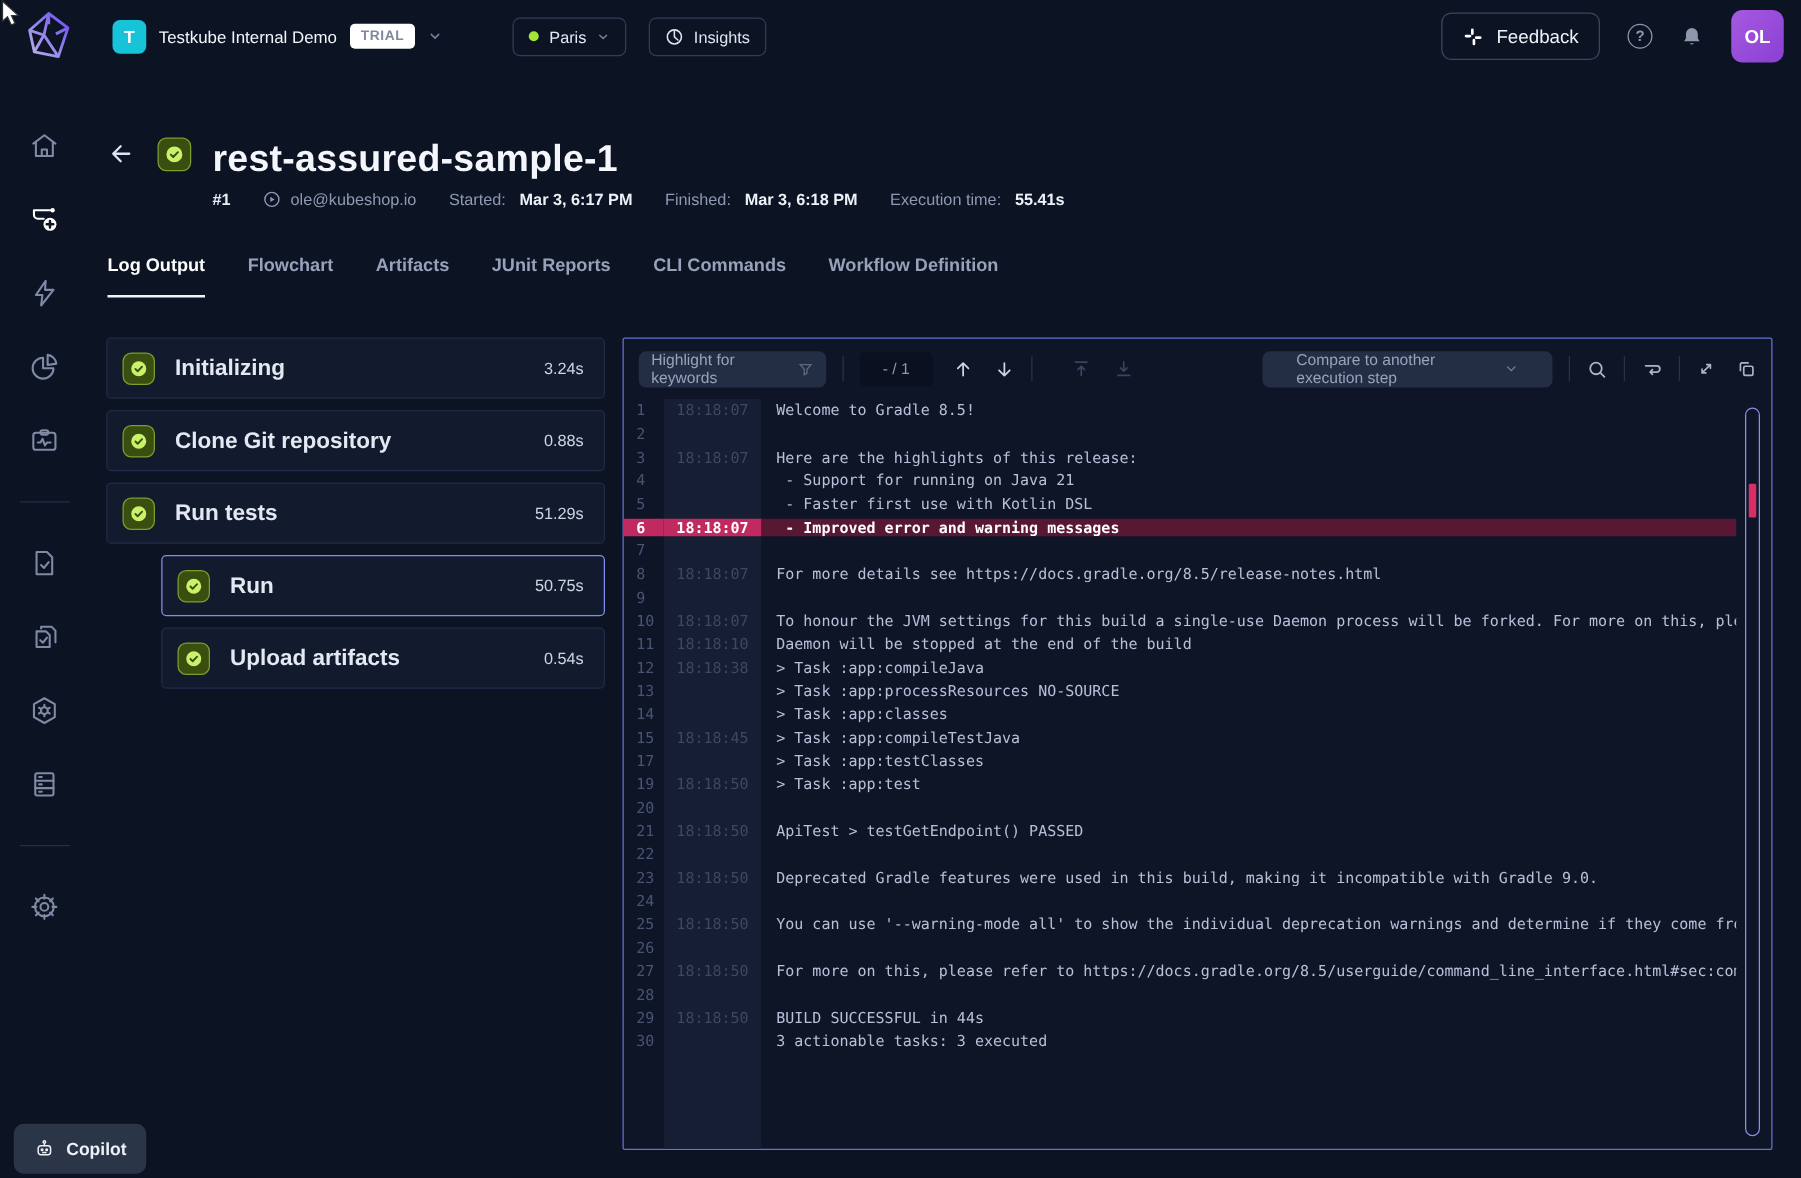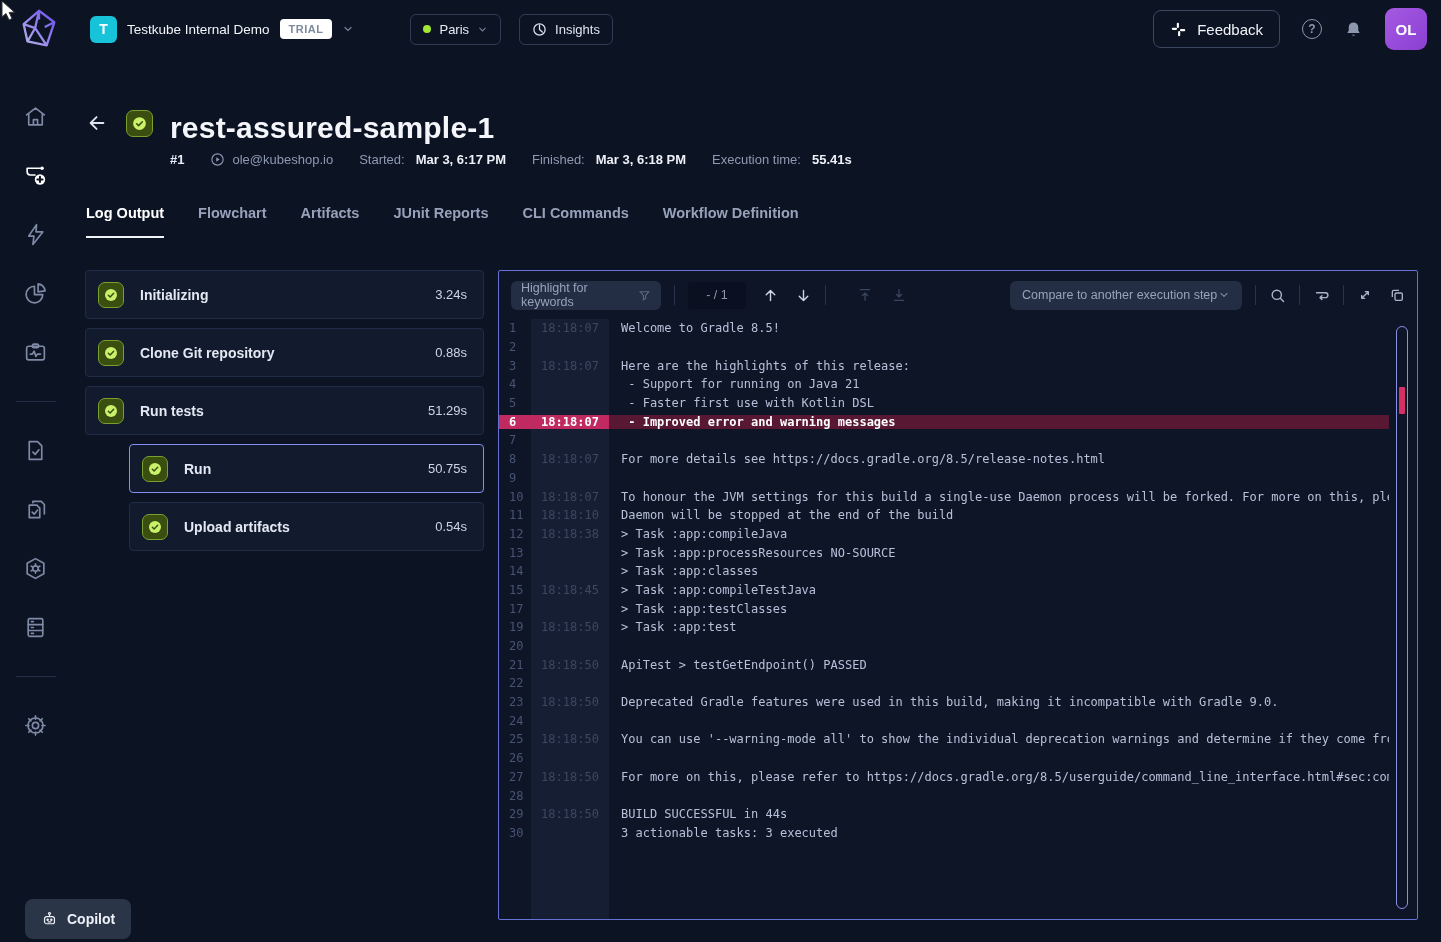--- a/index.html
+++ b/index.html
@@ -62,21 +62,21 @@
   
   .sidebar {
     position:absolute; top:58px; left:0; width:71px; height:884px;
     display:flex; flex-direction:column; align-items:center;
     padding-top:46px; background:#0c1322;
   }
   .side-item { color:#7e8aa6; margin-bottom:34px; cursor:pointer; }
   .side-item.active { color:#ffffff; }
   .side-divider { width:40px; height:1px; background:#232e49; margin:2px 0 36px 0; }
   .copilot-btn {
-    position:absolute; left:25px; top:899px; height:40px;
+    position:absolute; left:11px; top:899px; height:40px;
     background:#2b3548; border-radius:8px; display:flex; align-items:center;
     gap:9px; padding:0 16px; cursor:pointer;
   }
   .copilot-btn span { font-size:14px; font-weight:700; color:#eef1f7; }
 
   
   .back-btn { position:absolute; left:86px; top:112px; color:#dfe5ef; cursor:pointer; }
   .status-badge {
     position:absolute; left:126px; top:110px; width:27px; height:27px;
     border-radius:7px; background:#3a4e10; border:1.5px solid #79a02c;
@@ -106,21 +106,21 @@
     display:flex; align-items:center; padding:0 16px 0 12px; margin-bottom:9px;
     cursor:pointer;
   }
   .step-card.child { margin-left:44px; }
   .step-card.selected { border:1px solid #848ef0; }
   .step-icon {
     width:26px; height:26px; border-radius:7px; background:#3a4e10;
     border:1.5px solid #79a02c; display:flex; align-items:center; justify-content:center;
     margin-right:16px; flex:none;
   }
-  .step-label { font-size:14px; font-weight:600; color:#e3e8f2; }
+  .step-label { font-size:18px; font-weight:600; color:#e3e8f2; }
   .step-time { margin-left:auto; font-size:13px; color:#cdd4e3; }
 
   
   .log-panel {
     position:absolute; left:498px; top:270px; width:920px; height:650px;
     border:1px solid #6671d6; border-radius:2px; background:#0e1527;
   }
   .log-toolbar {
     height:48px; display:flex; align-items:center; padding:0 12px;
   }
@@ -132,21 +132,21 @@
   .t-divider { width:1px; height:20px; background:#27324b; margin:0 13px; }
   .match-counter {
     width:58px; height:27px; background:#0a101f; border-radius:4px;
     display:flex; align-items:center; justify-content:center;
     font-size:12.5px; color:#8d97ae;
   }
   .nav-arrow { color:#cdd5e4; margin-left:16px; cursor:pointer; }
   .jump-icon { color:#39445f; margin-left:18px; cursor:pointer; }
   .compare-select {
     margin-left:auto; width:232px; height:29px; background:#232d44; border-radius:6px;
-    display:flex; align-items:center; padding:0 12px; cursor:pointer;
+    display:flex; align-items:center; padding:0 27px; cursor:pointer;
   }
   .compare-select span { font-size:12.5px; color:#98a2b9; flex:1; }
   .tool-icon { color:#aab4c8; cursor:pointer; }
 
   
   .log-body { position:relative; height:600px; overflow:hidden; }
   .gutter-strip {
     position:absolute; left:32px; top:0; width:78px; height:100%;
     background:#161e34;
   }

